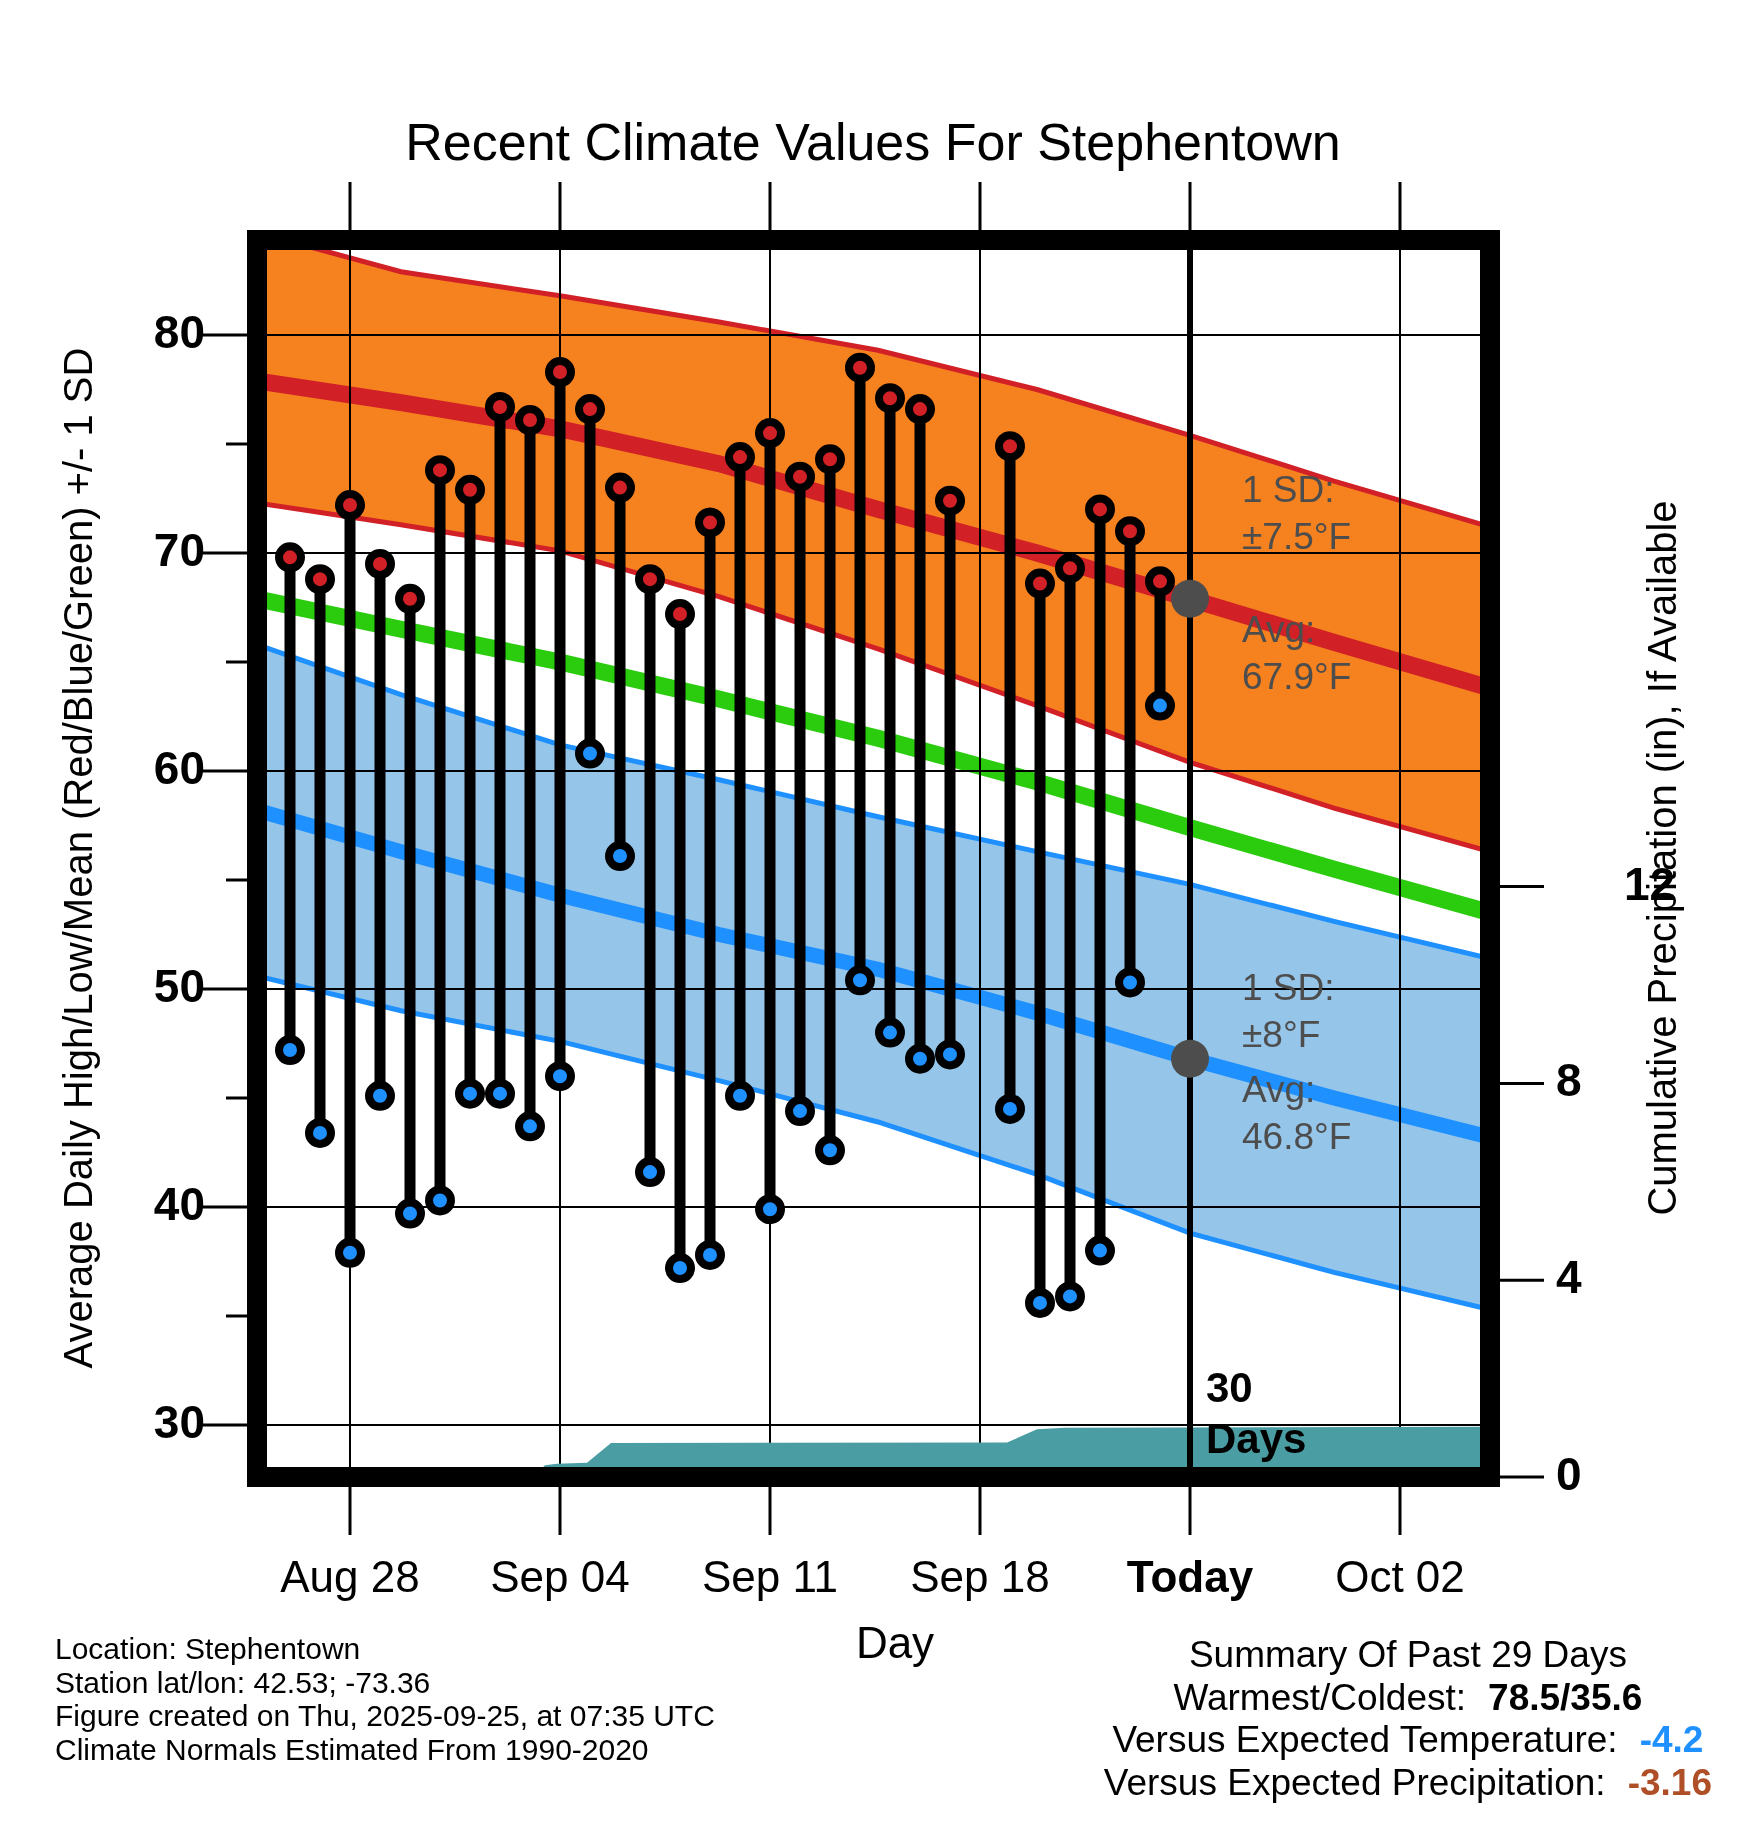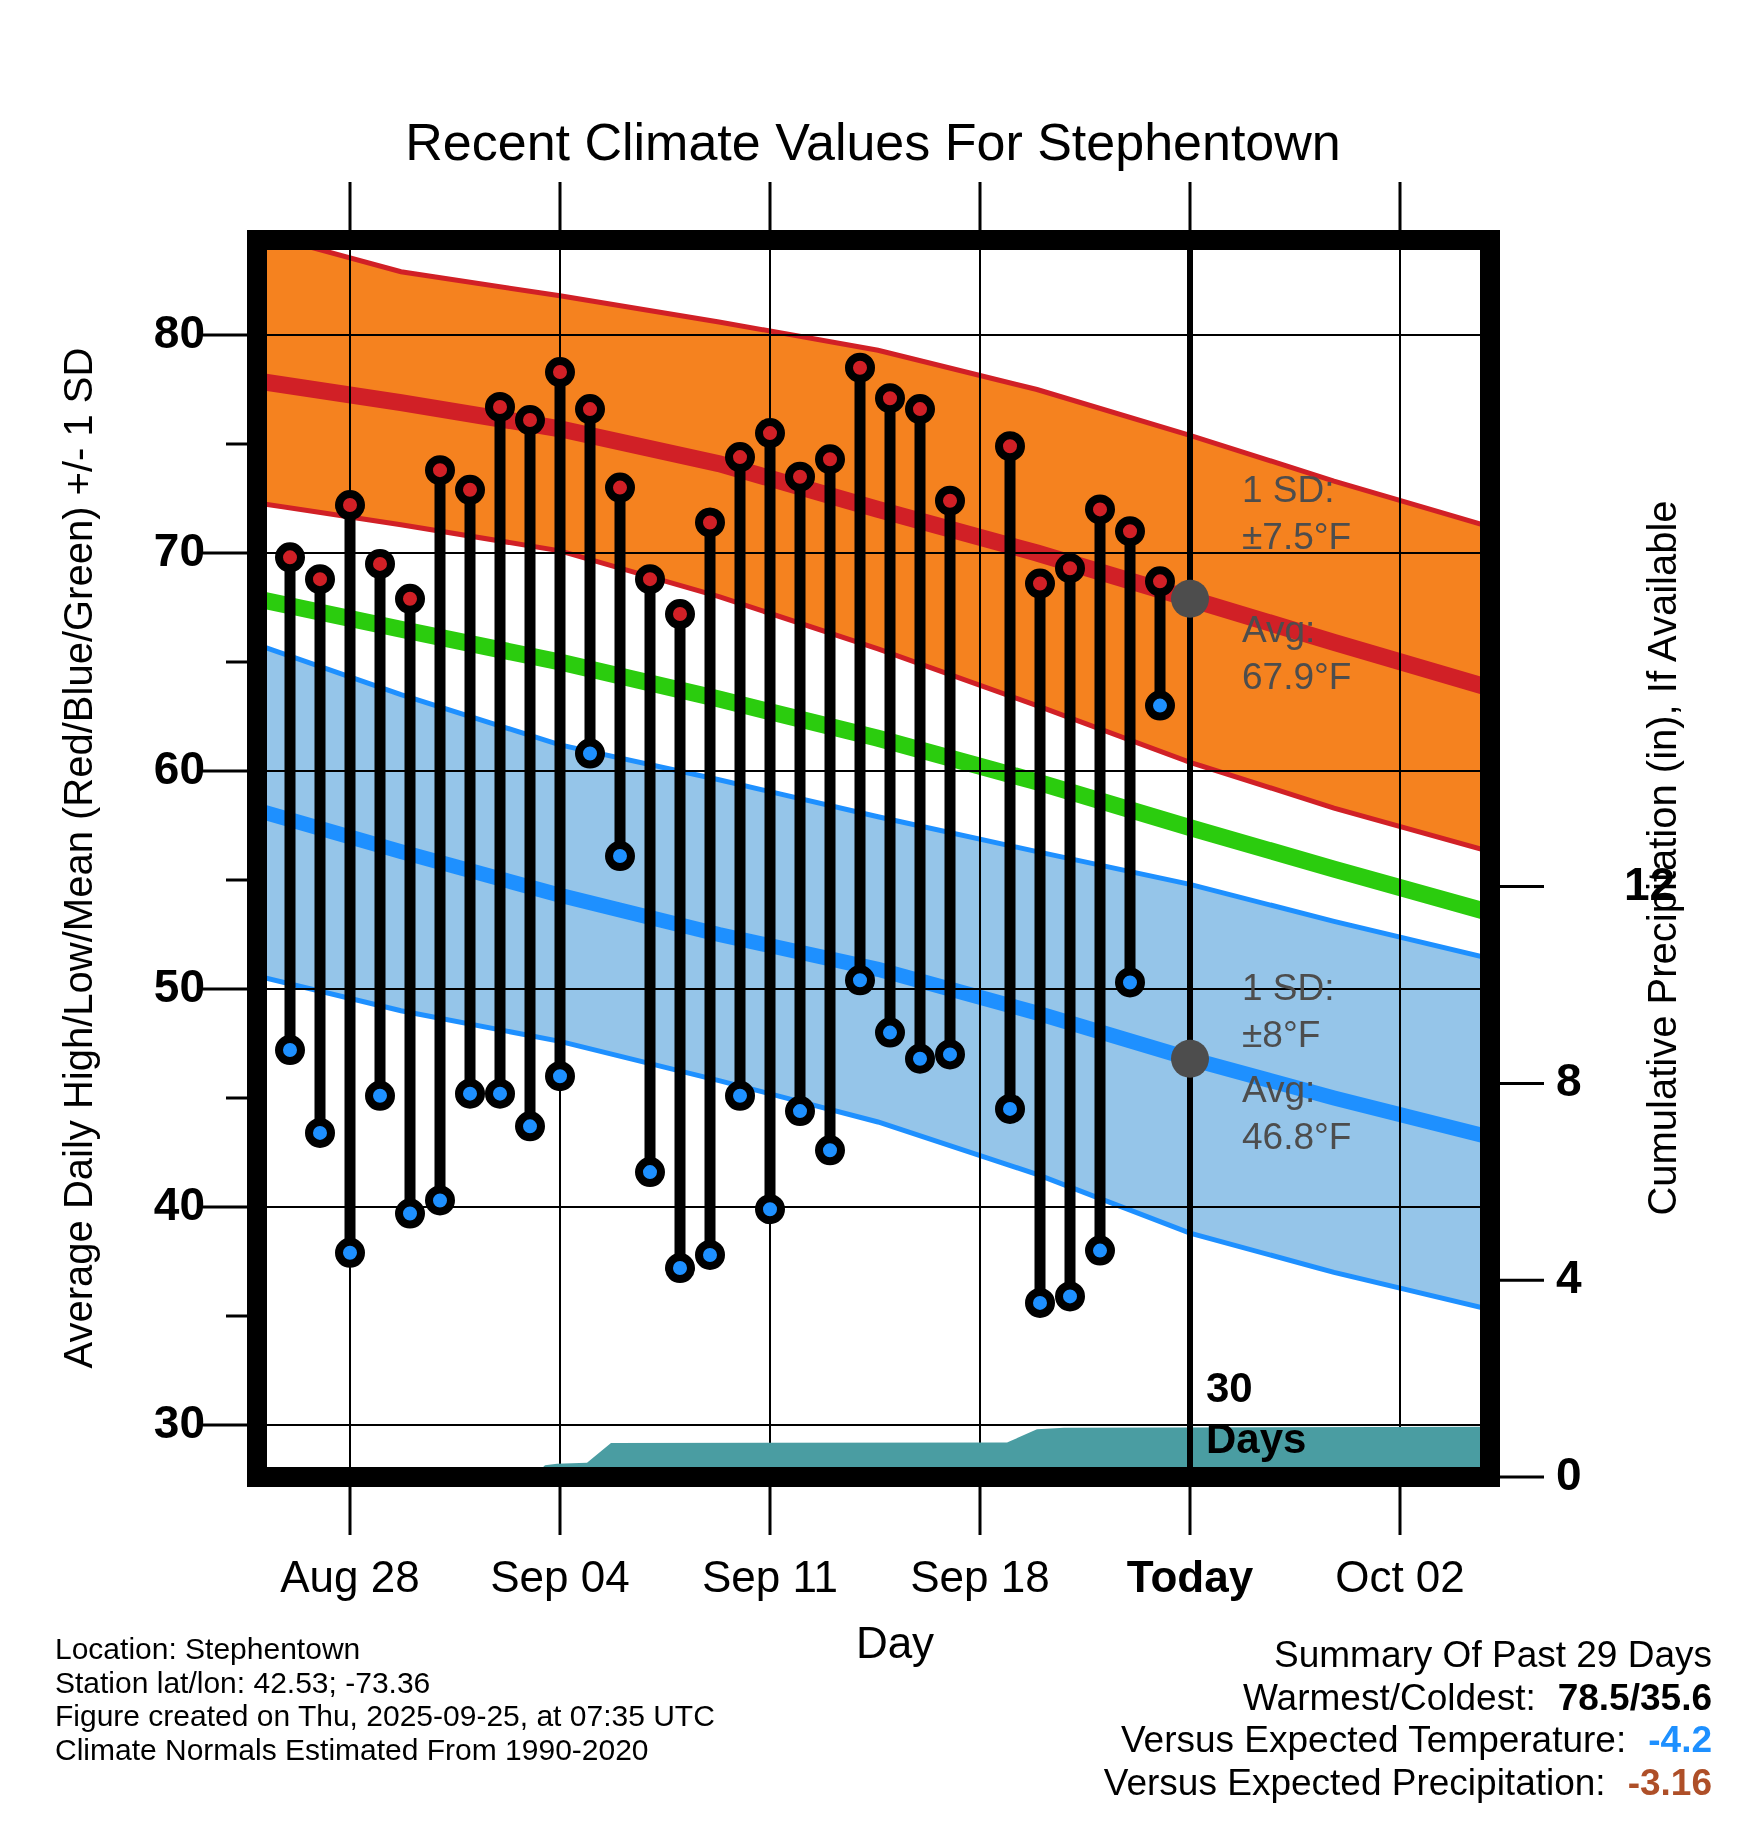--- a/index.html
+++ b/index.html
@@ -12,21 +12,21 @@
   .yaxis-label-right{top:858px;left:1662px;transform:translate(-50%,-50%) rotate(-90deg);font-size:40px;}
   .ytick{font-size:46px;font-weight:700;width:110px;text-align:right;}
   .ytick-right{font-size:46px;font-weight:700;text-align:left;}
   .xtick{font-size:44px;transform:translateX(-50%);text-align:right;}
   .xtick.bold{font-weight:700;}
   .xaxis-label{font-size:44px;left:0;width:1746px;text-align:center;top:1618px;margin-left:22px;}
   .ann{font-size:37px;font-weight:400;line-height:47px;margin-left:36px;}
   .ann-days{font-size:42px;font-weight:700;line-height:51px;color:#000;}
   .footer{left:55px;top:1632px;font-size:30px;line-height:33.5px;}
   .summary{right:36px;top:1634px;font-size:37px;line-height:42.5px;text-align:right;}
-  .summary .row{display:flex;justify-content:flex-end;gap:22px;}
+  .summary .row{display:flex;justify-content:center;gap:22px;}
   .summary .val{font-weight:700;}
 </style>
 </head>
 <body>
 
 <svg id="chart-svg" width="1748" height="1828">
     <defs>
       <clipPath id="plotclip">
         <rect x="257" y="240" width="1233" height="1237"></rect>
       </clipPath>

